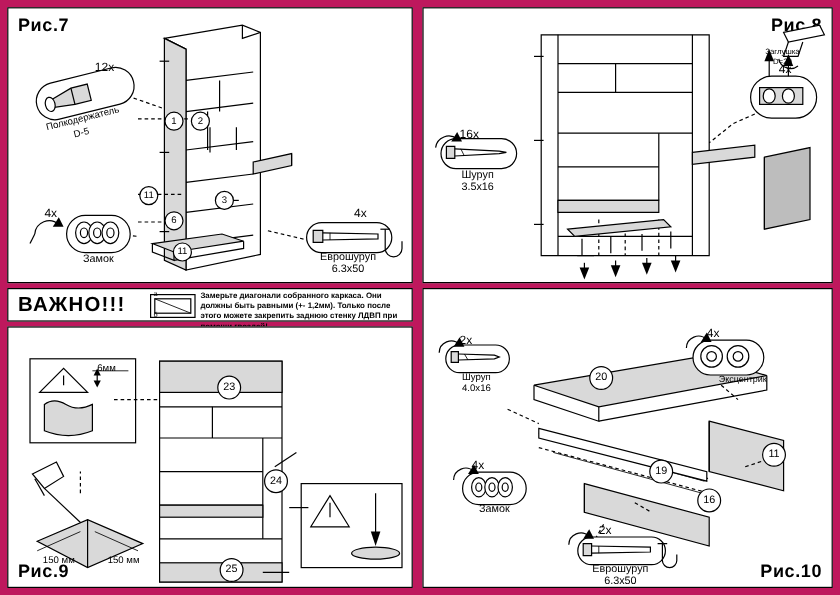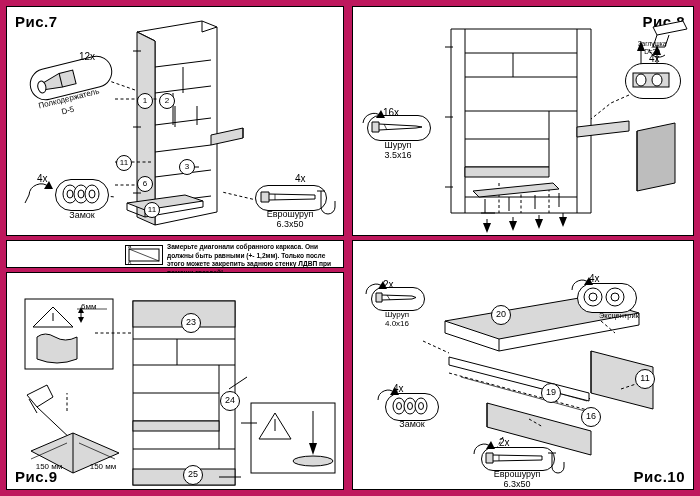--- a/index.html
+++ b/index.html
@@ -248,20 +248,21 @@
         <ellipse class="stf" cx="12" cy="13" rx="5" ry="6"></ellipse>
         <ellipse class="stf" cx="28" cy="13" rx="5" ry="6"></ellipse>
       </g>
     </svg>
     <div class="qty" style="left:296px;top:46px;">4x</div>
     <div class="caption" style="left:270px;top:34px;width:58px;font-size:6.5px;">Заглушка</div>
     <div class="caption" style="left:270px;top:42px;width:58px;font-size:6.5px;">D=20</div>
   </div>
 
   <div class="panel imp">
+    <div class="important-txt">ВАЖНО!!!</div>
     <div class="imp-icon">
       <svg width="36" height="18" style="position:absolute;left:0;top:0;">
         <rect class="st" x="3" y="3" width="30" height="12"></rect>
         <polyline class="st thin" points="3,3 33,15 M33,3 3,15"></polyline>
       </svg>
     </div>
     <div class="caption" style="left:121px;top:2px;font-size:6px;">а</div>
     <div class="caption" style="left:121px;top:19px;font-size:6px;">б</div>
     <div class="imp-note">Замерьте диагонали собранного каркаса. Они должны быть равными (+- 1,2мм). Только после этого можете закрепить заднюю стенку ЛДВП при помощи гвоздей!</div>
   </div>

